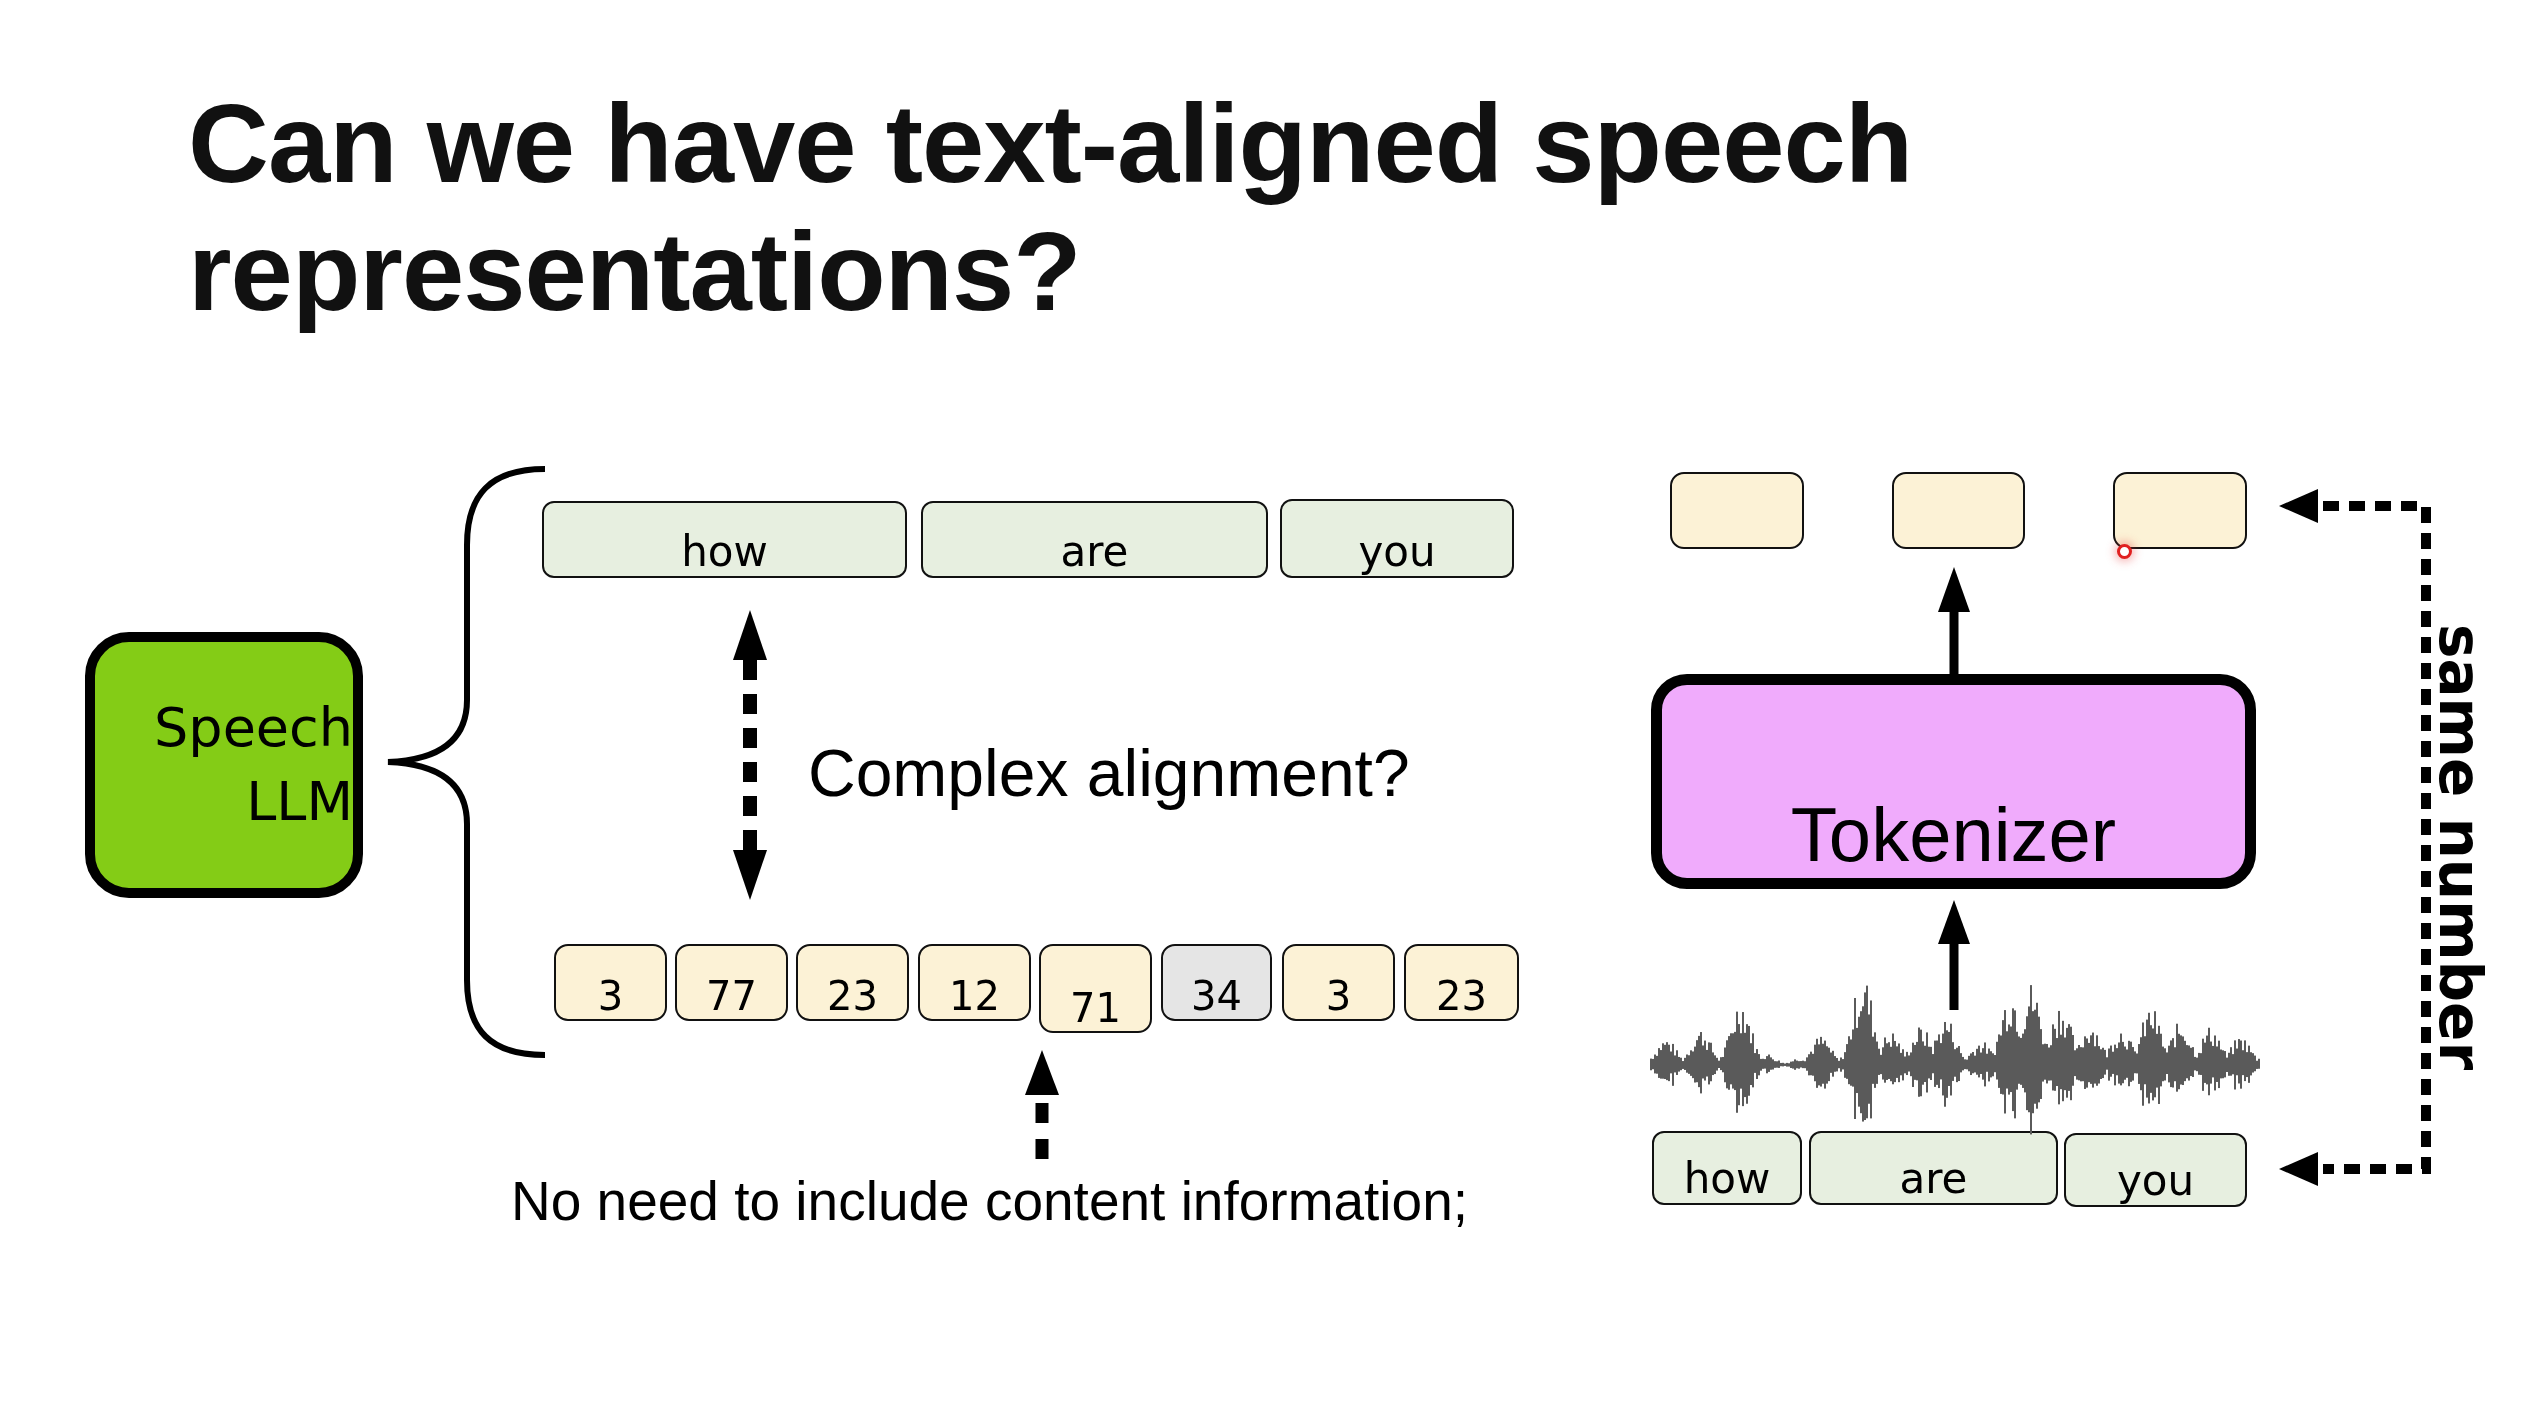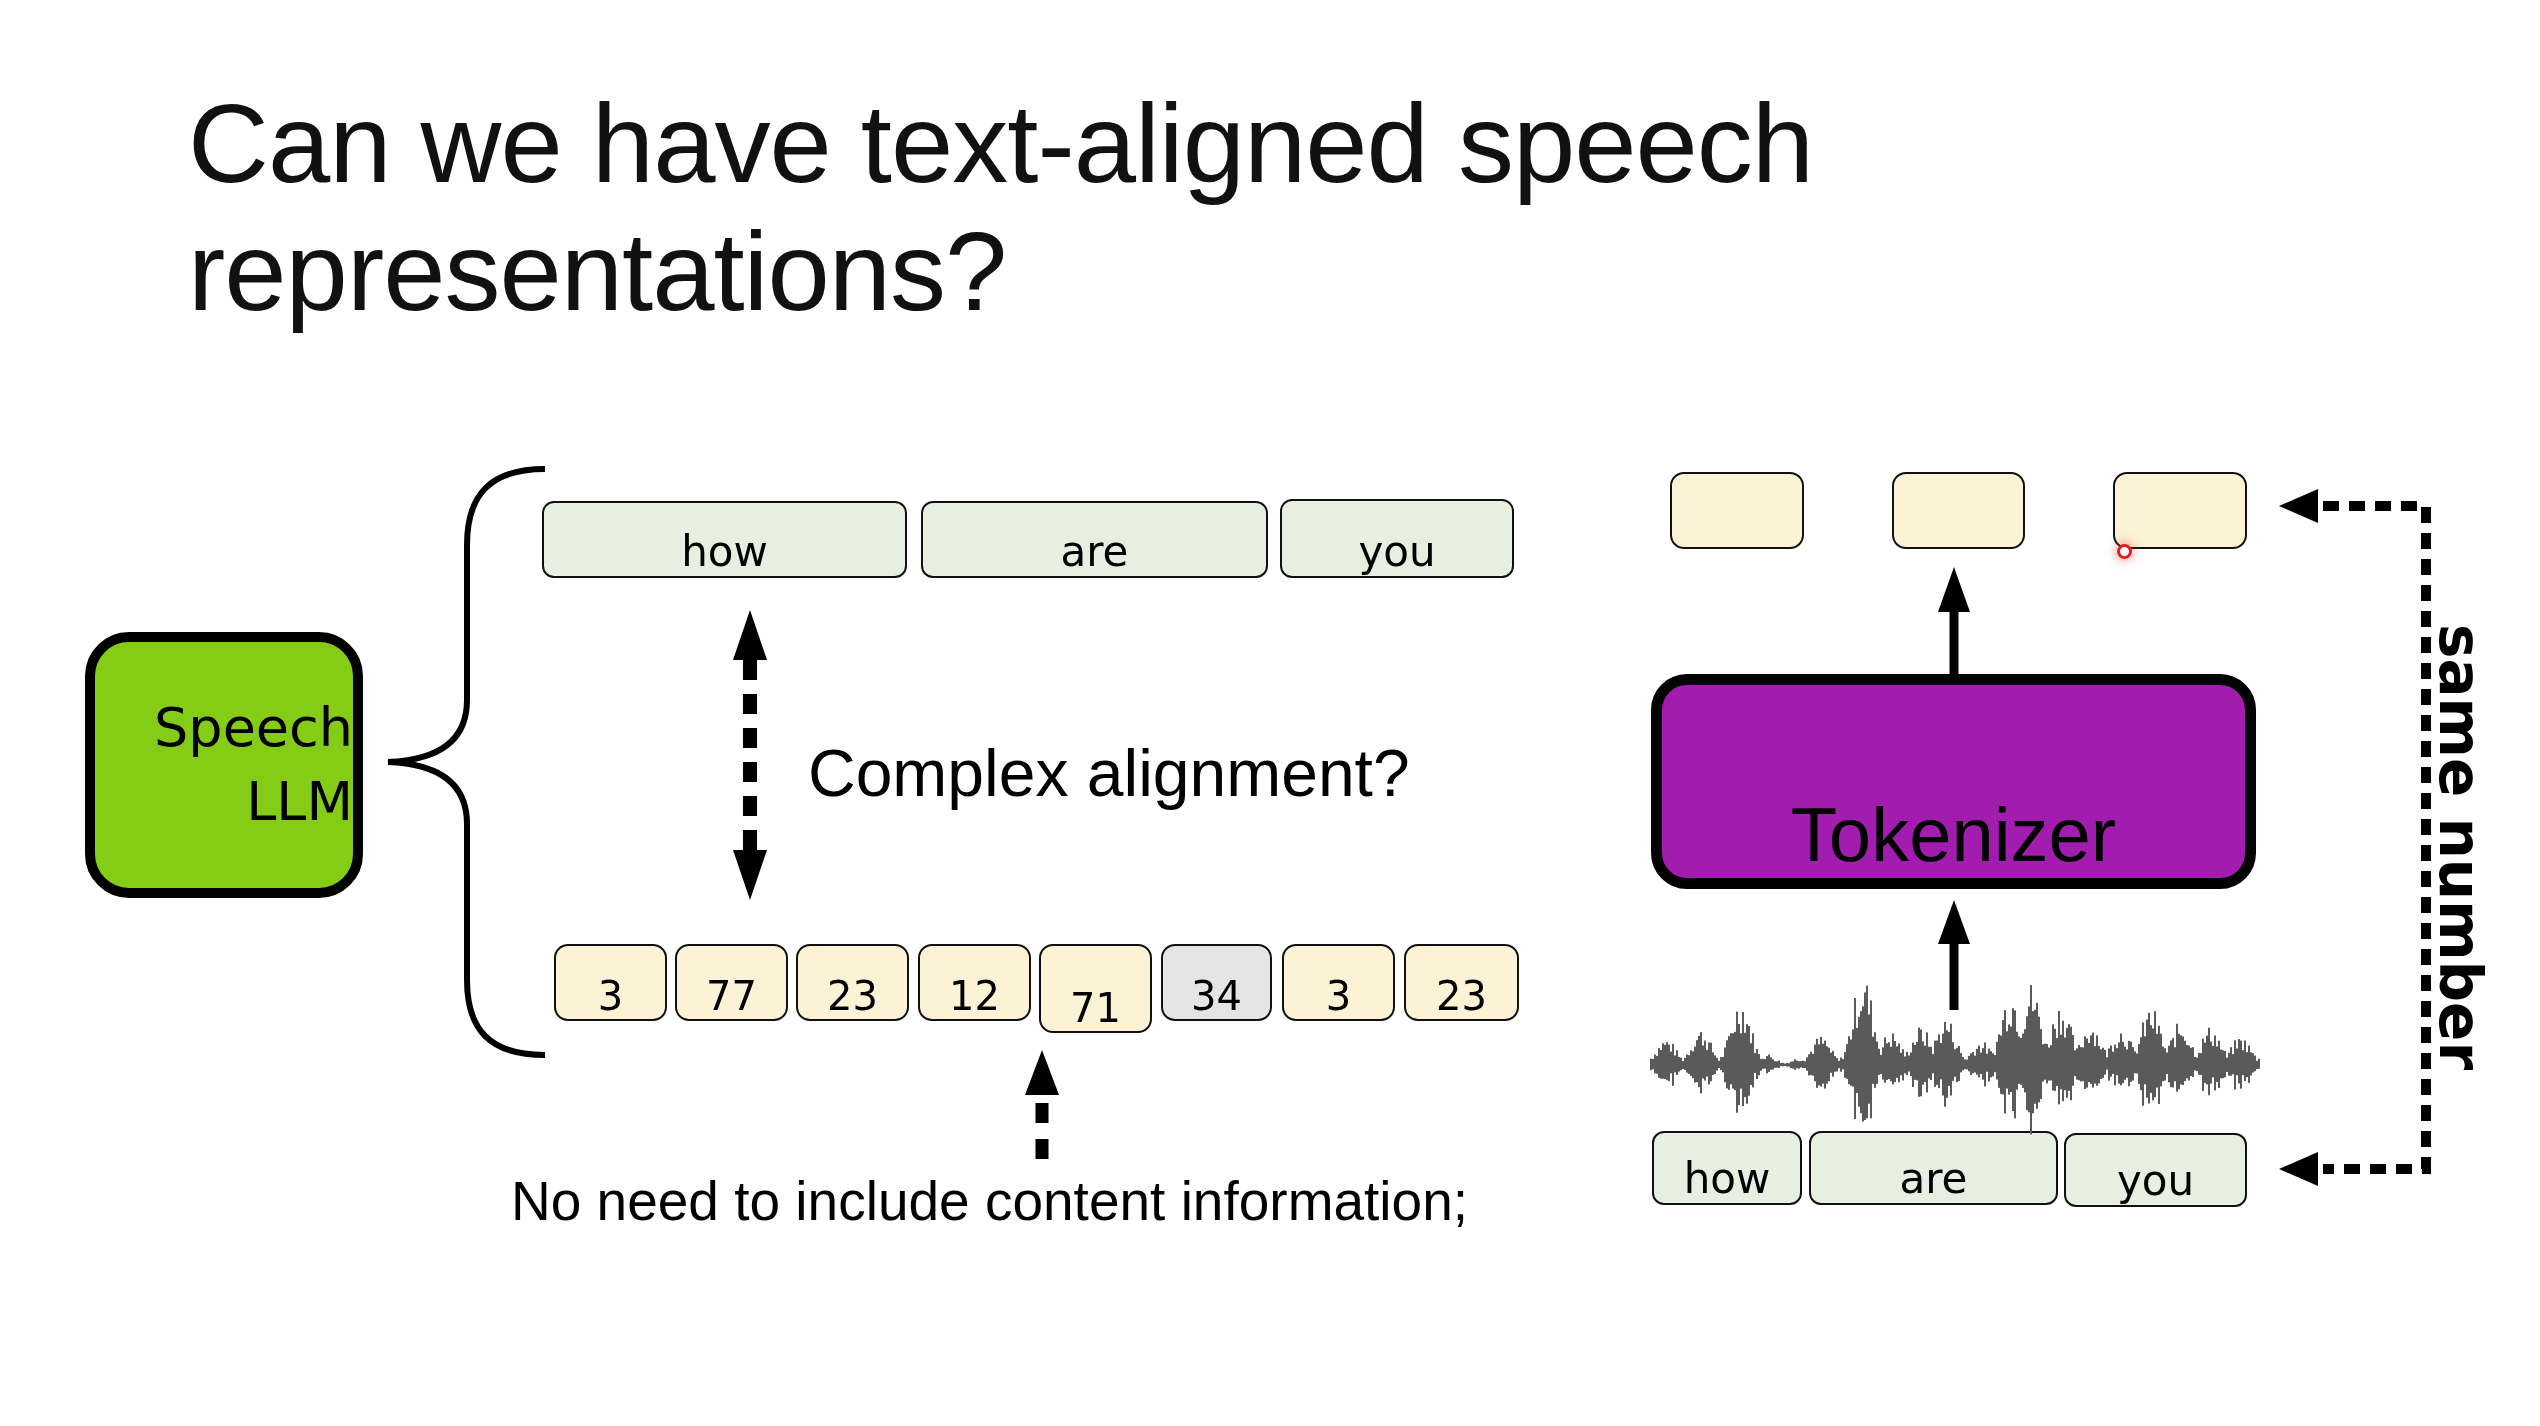--- a/index.html
+++ b/index.html
@@ -1,19 +1,19 @@
 <!DOCTYPE html>
 <html><head>
 <meta charset="utf-8">
 <style>
   html, body { margin: 0; padding: 0; background: #ffffff; }
   body { width: 2540px; height: 1426px; position: relative; overflow: hidden;
          font-family: "DejaVu Sans", "Liberation Sans", sans-serif; color: #000; }
   .abs { position: absolute; }
-  .title { left: 188px; top: 80px; font-size: 112px; line-height: 128px; font-weight: 400;
+  .title { left: 188px; top: 80px; font-size: 112px; line-height: 128px; font-weight: 700;
            font-family: "Liberation Sans", sans-serif; letter-spacing: -1px; color:#111; }
   .box { position: absolute; box-sizing: border-box; display: flex; align-items: flex-end; justify-content: center; }
   .llm { left: 85px; top: 632px; width: 278px; height: 266px; border: 10px solid #000; border-radius: 44px;
          font-size: 54px; line-height: 74px; text-align: center; flex-direction: column; }
   .word { border: 2.5px solid #111; border-radius: 12px; font-size: 42px; }
   .tok { border: 2.5px solid #111; border-radius: 14px; font-size: 40px; }
   .tokenizer { left: 1651px; top: 674px; width: 605px; height: 215px; border: 11px solid #000; border-radius: 36px;
                font-size: 76px; font-family: "Liberation Sans", sans-serif; }
   .complex { left: 808px; top: 735px; font-size: 66px; font-family: "Liberation Sans", sans-serif; white-space: nowrap; text-align: center; }
   .note { left: 511px; top: 1163px; font-size: 55px; line-height: 77px; font-family: "Liberation Sans", sans-serif; white-space: nowrap; }
@@ -73,21 +73,21 @@
 
 <div class="abs complex">Complex alignment?</div>
 <div class="abs note">
   <div>No need to include content information;</div>
 </div>
 
 <div class="box tok" style="left:1670px;top:472px;width:134px;height:77px;background:#FCF2D6"></div>
 <div class="box tok" style="left:1892px;top:472px;width:133px;height:77px;background:#FCF2D6"></div>
 <div class="box tok" style="left:2113px;top:472px;width:134px;height:77px;background:#FCF2D6"></div>
 
-<div class="box tokenizer" style="background:#a21caf">
+<div class="box tokenizer" style="background:#f0abfc">
   <span>Tokenizer</span>
 </div>
 
 <div class="box word" style="left:1652px;top:1131px;width:150px;height:74px;background:#E7EFE0">
     <span>how</span>
   </div>
 <div class="box word" style="left:1809px;top:1131px;width:249px;height:74px;background:#E7EFE0">
     <span>are</span>
   </div>
 <div class="box word" style="left:2064px;top:1133px;width:183px;height:74px;background:#E7EFE0">

